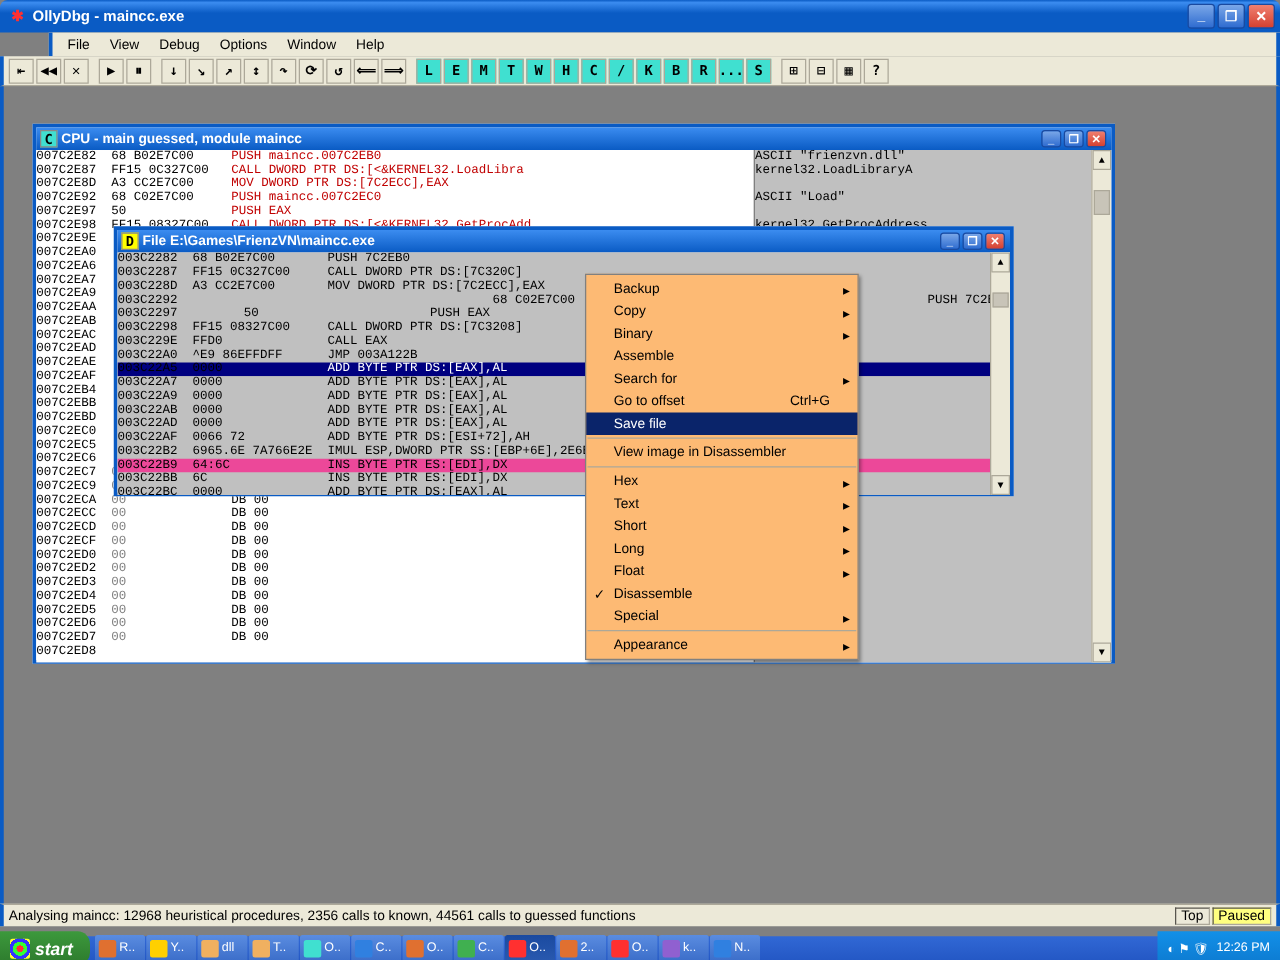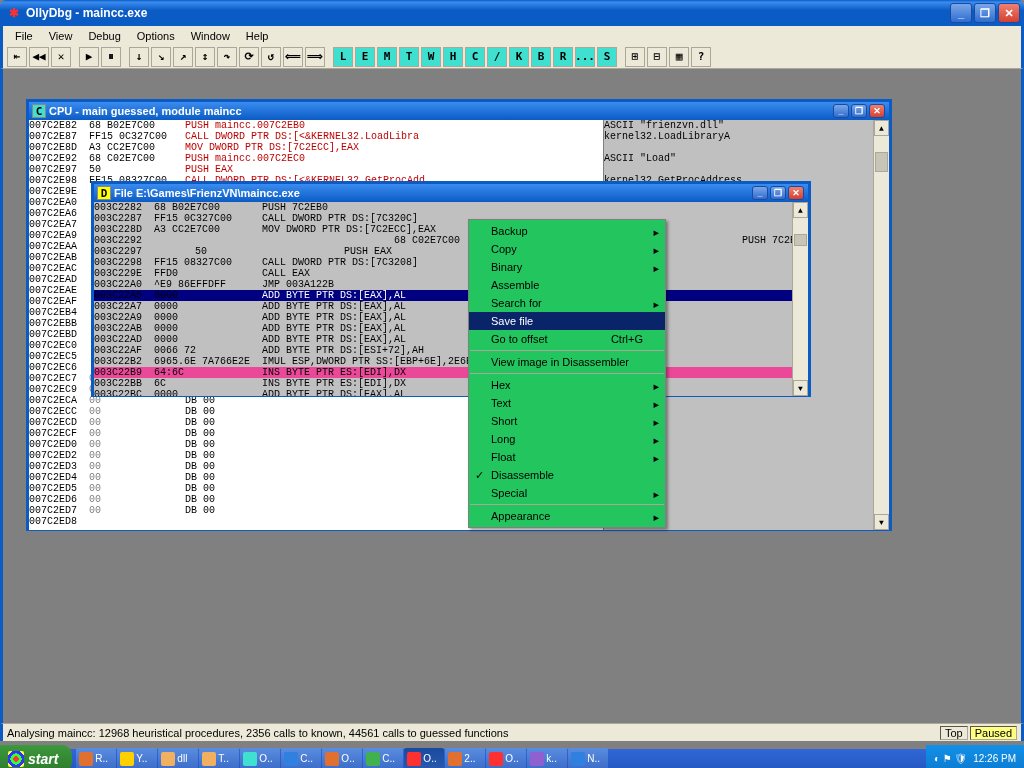--- a/index.html
+++ b/index.html
@@ -7,21 +7,21 @@
 
 
 .titlebar { background: linear-gradient(to bottom, #0a5bc4 0%, #3b8cf0 8%, #0a5bc4 40%, #0a5bc4 100%); height: 26px; display: flex; align-items: center; color: white; font-weight: bold; font-size: 12px; padding-left: 6px; border-top-left-radius: 6px; border-top-right-radius: 6px; }
 .titlebar-icon { width: 16px; height: 16px; margin-right: 4px; display: inline-flex; align-items: center; justify-content: center; color: #ff3030; }
 .win-btns { margin-left: auto; display: flex; gap: 2px; margin-right: 4px; }
 .win-btn { width: 22px; height: 20px; border-radius: 3px; display: flex; align-items: center; justify-content: center; font-weight: bold; font-size: 11px; color: white; border: 1px solid #1a4aa0; }
 .win-btn.minmax { background: linear-gradient(to bottom, #7aa7e8, #2f6cd0); }
 .win-btn.close { background: linear-gradient(to bottom, #f08070, #d44030); }
 
 
-.menubar { background: #ece9d8; height: 19px; display: flex; align-items: center; padding: 0 4px; border-left: 3px solid #0a5bc4; border-right: 3px solid #0a5bc4; }
+.menubar { background: #ece9d8; height: 19px; display: flex; align-items: center; padding: 0 4px; border-left: 3px solid #0a5bc4; border-right: 3px solid #0a5bc4; margin-left: 39px; }
 .menubar span { padding: 2px 8px; font-size: 11px; }
 
 
 .toolbar { background: #ece9d8; height: 24px; display: flex; align-items: center; padding: 0 4px; gap: 2px; border-left: 3px solid #0a5bc4; border-right: 3px solid #0a5bc4; border-bottom: 1px solid #aca899; }
 .tbtn { width: 20px; height: 20px; border: 1px solid #aca899; background: #ece9d8; display: flex; align-items: center; justify-content: center; font-size: 11px; font-family: monospace; font-weight: bold; }
 .tbtn.cyan { background: #40e0d0; color: #000; }
 .tbtn.nav { color: #000; }
 .tsep { width: 4px; }
 
 
@@ -35,21 +35,21 @@
 
 .code-pane { font-family: 'Courier New', monospace; font-size: 10px; line-height: 11px; background: white; overflow: hidden; }
 .code-row { display: flex; white-space: pre; color: #000; }
 .code-row.red { color: #c00000; }
 .code-row .addr { color: #000; }
 .code-row .bytes { color: #808080; }
 .code-row .bytes.alt { color: #000; }
 .code-row.sel { background: #c0c0c0; }
 
 
-.ctx { position: absolute; background: #22c55e; border: 1px solid #808080; box-shadow: 2px 2px 3px rgba(0,0,0,0.4); width: 198px; font-size: 11px; padding: 2px 0; }
+.ctx { position: absolute; background: #fdba74; border: 1px solid #808080; box-shadow: 2px 2px 3px rgba(0,0,0,0.4); width: 219px; font-size: 11px; padding: 2px 0; }
 .ctx-item { padding: 3px 22px 3px 22px; display: flex; position: relative; }
 .ctx-item.sel { background: #0a246a; color: white; }
 .ctx-item .short { margin-left: auto; color: #000; }
 .ctx-item .arrow { position: absolute; right: 6px; top: 4px; }
 .ctx-sep { border-top: 1px solid #aca899; margin: 2px 1px; }
 .ctx-check { position: absolute; left: 6px; }
 
 
 .statusbar { position: absolute; bottom: 27px; left: 0; right: 0; height: 18px; background: #ece9d8; border-top: 1px solid #aca899; display: flex; align-items: center; font-size: 11px; padding: 0 4px; border-left: 3px solid #0a5bc4; border-right: 3px solid #0a5bc4; }
 .statusbar .right-cells { margin-left: auto; display: flex; }
@@ -270,26 +270,26 @@
         <span>Binary</span>
         <span class="arrow">▸</span>
       </div>
       <div class="ctx-item">
         <span>Assemble</span>
       </div>
       <div class="ctx-item">
         <span>Search for</span>
         <span class="arrow">▸</span>
       </div>
+      <div class="ctx-item">
+        <span>Go to offset</span>
+        <span class="short">Ctrl+G</span>
+      </div>
       <div class="ctx-item sel">
         <span>Save file</span>
-      </div>
-      <div class="ctx-item">
-        <span>Go to offset</span>
-        <span class="short">Ctrl+G</span>
       </div>
       <div class="ctx-sep"></div>
       <div class="ctx-item">
         <span>View image in Disassembler</span>
       </div>
       <div class="ctx-sep"></div>
       <div class="ctx-item">
         <span>Hex</span>
         <span class="arrow">▸</span>
       </div>

